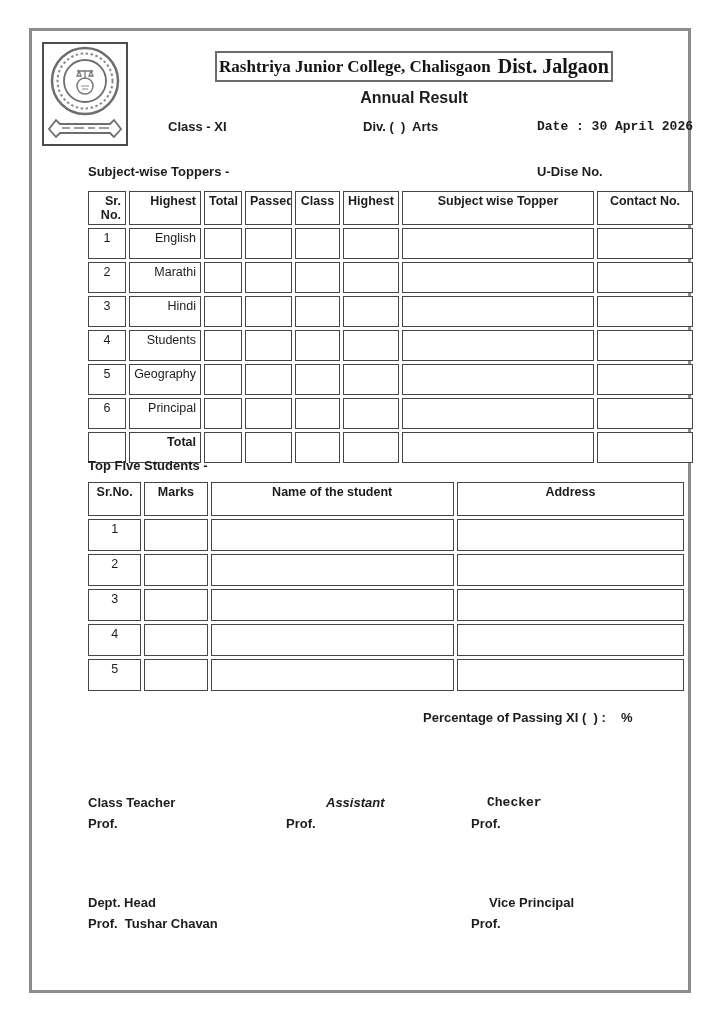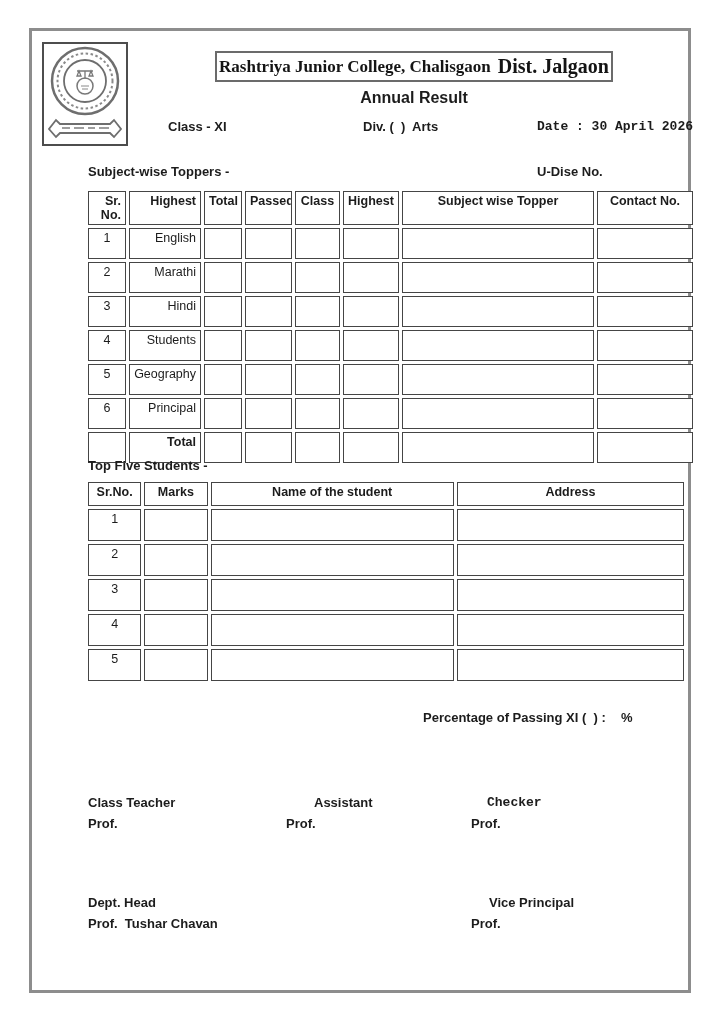--- a/index.html
+++ b/index.html
@@ -39,28 +39,28 @@
 
   table{border-collapse:separate;border-spacing:3px;table-layout:fixed;}
   .t1{position:absolute;left:85px;top:188px;width:602px;}
   .t2{position:absolute;left:85px;top:479px;width:602px;}
   th,td{
     border:1.5px solid #454545;box-sizing:border-box;background:#fff;
     font-size:12.5px;padding:2px 4px;vertical-align:top;overflow:hidden;
   }
   th{font-weight:bold;height:31px;}
   td{height:31px;font-weight:normal;}
-  .t2 th{height:24px;}
+  .t2 th{height:34px;}
   .t2 td{height:32px;}
   .al{text-align:right;}
   .ac{text-align:center;}
   .bold{font-weight:bold;}
 
   .sig-ct{left:88px;top:795px;}
-  .sig-as{left:314px;top:795px;}
+  .sig-as{left:326px;top:795px;font-style:italic;}
   .sig-ch{left:487px;top:795px;font-family:Liberation Mono, monospace;}
   .sig-p1{left:88px;top:816px;}
   .sig-p2{left:286px;top:816px;}
   .sig-p3{left:471px;top:816px;}
   .sig-dh{left:88px;top:895px;}
   .sig-vp{left:489px;top:895px;}
   .sig-p4{left:88px;top:916px;}
   .sig-p5{left:471px;top:916px;}
 </style>
 </head>

